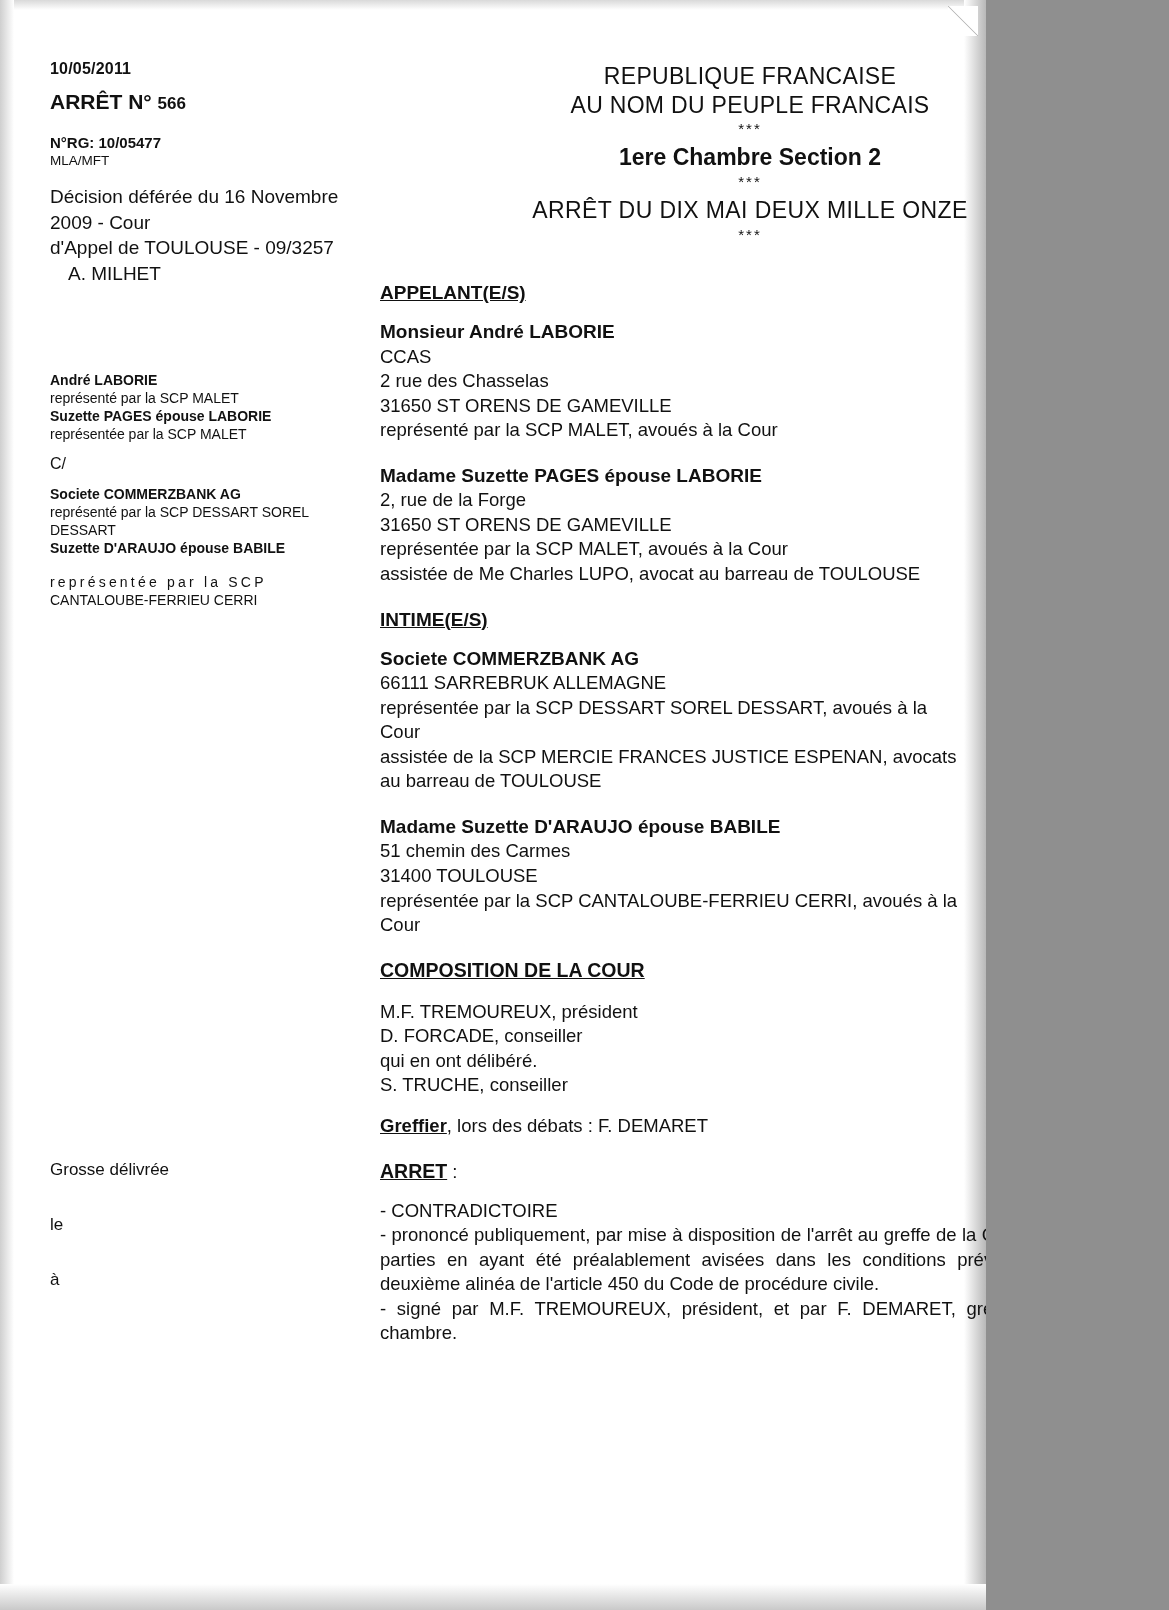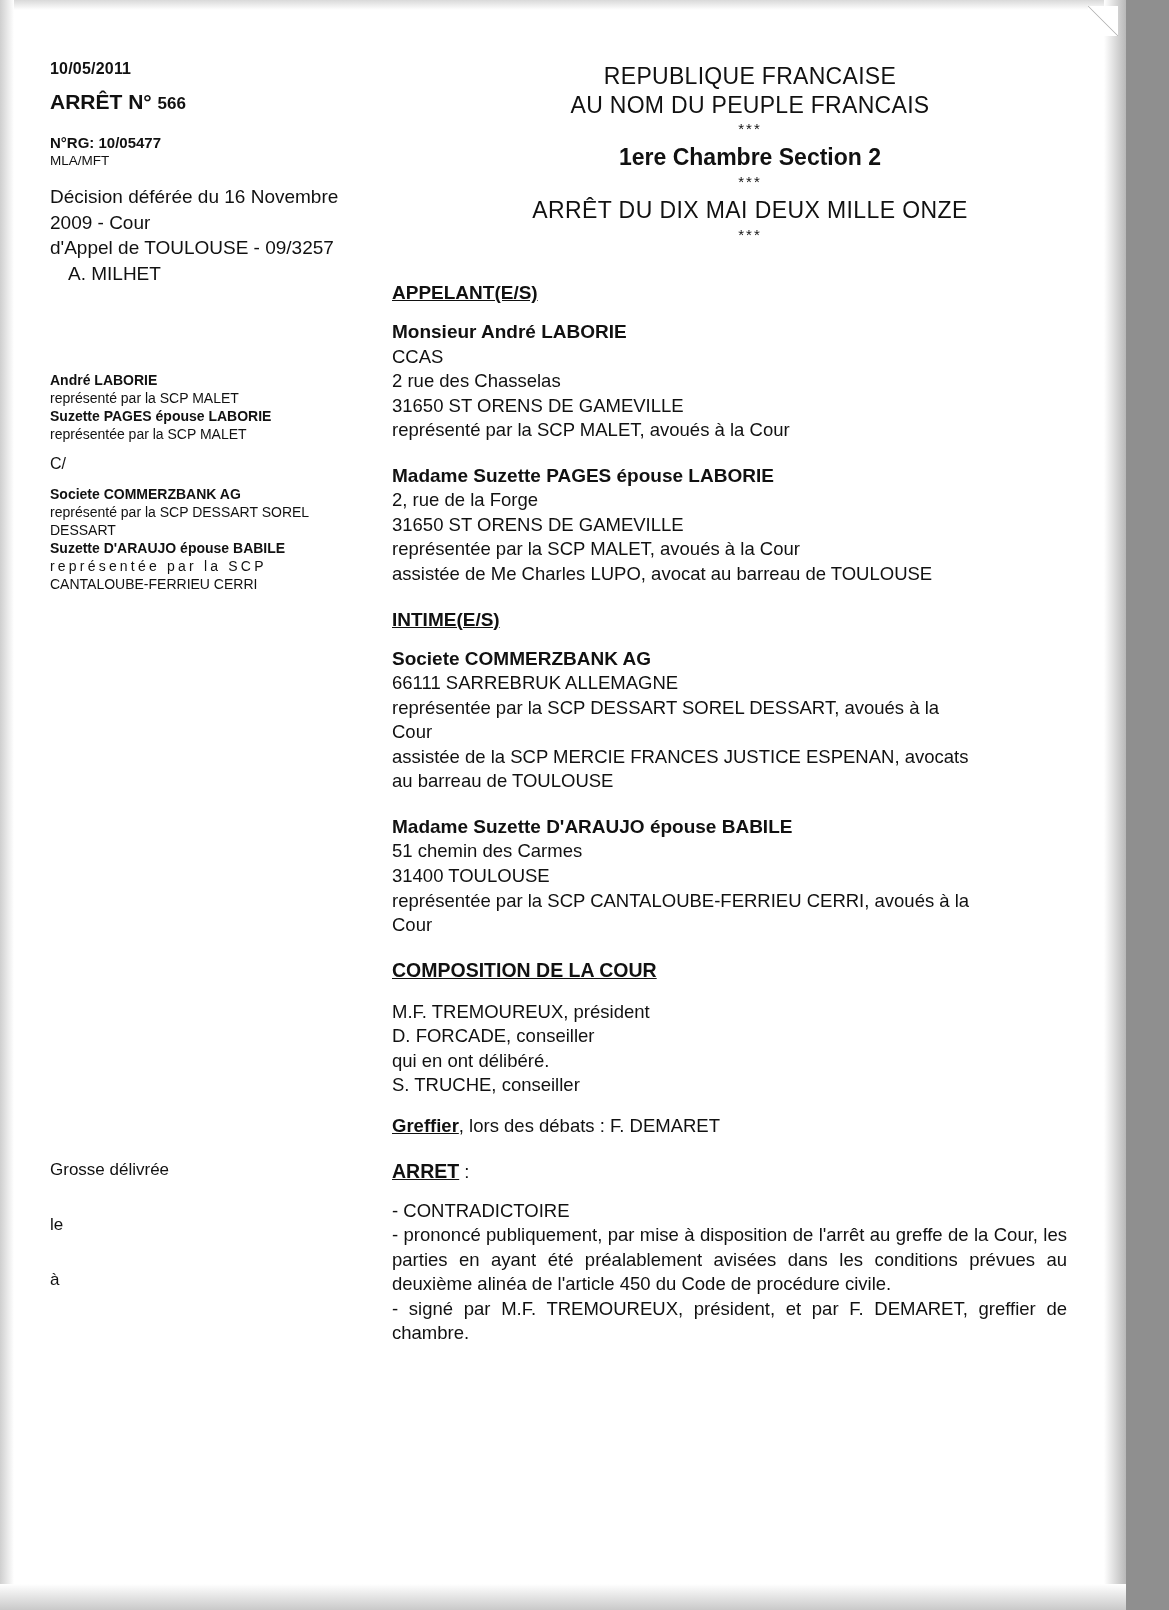--- a/index.html
+++ b/index.html
@@ -2,21 +2,21 @@
 <html><head>
 <meta charset="utf-8">
 <style>
   html, body {
     margin: 0;
     padding: 0;
     background: #8f8f8f;
   }
   .page {
     position: relative;
-    width: 1126px;
+    width: 986px;
     height: 1610px;
     background: #ffffff;
     overflow: hidden;
     font-family: "Liberation Sans", sans-serif;
     color: #111111;
     box-sizing: border-box;
   }
   
   .scan-edge-top {
     position: absolute; left: 0; top: 0; width: 1169px; height: 10px;
@@ -102,20 +102,21 @@
     top: 486px;
     width: 345px;
     font-size: 14px;
     line-height: 1.28;
   }
   .parties-block2 .b { font-weight: bold; }
   .spaced {
     letter-spacing: 3.2px;
     display: inline-block;
     width: 330px;
+    margin-top: 16px;
   }
   .grosse {
     position: absolute;
     left: 50px;
     top: 1150px;
     font-size: 17px;
     line-height: 2.4;
   }
   .grosse div { margin-bottom: 14px; }
 
@@ -145,21 +146,21 @@
   }
   .header .h3 {
     font-size: 23px;
     letter-spacing: 0.4px;
     line-height: 1.3;
   }
 
   
   .body-col {
     position: absolute;
-    left: 392px;
+    left: 380px;
     top: 280px;
     width: 675px;
     font-size: 18.5px;
     line-height: 1.33;
   }
   .section-title {
     font-weight: bold;
     text-decoration: underline;
     font-size: 19px;
     margin-bottom: 14px;

